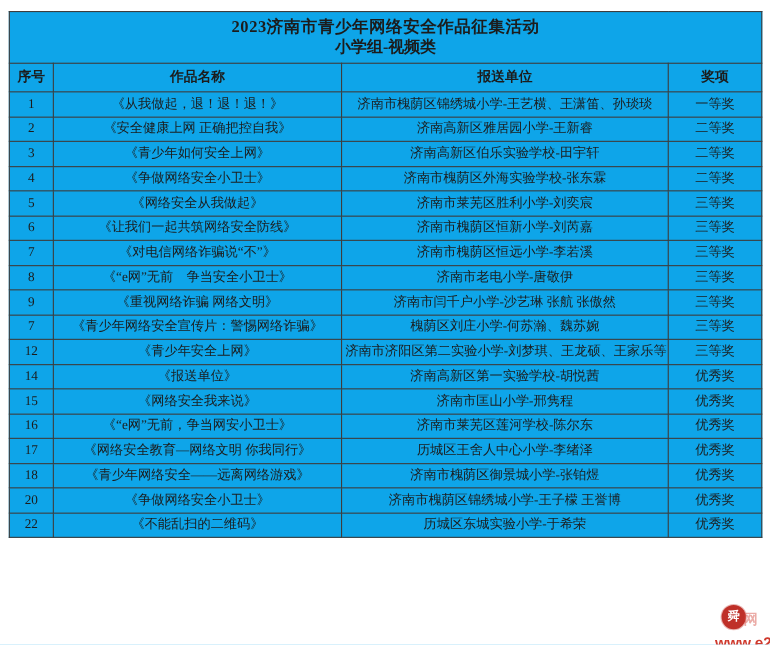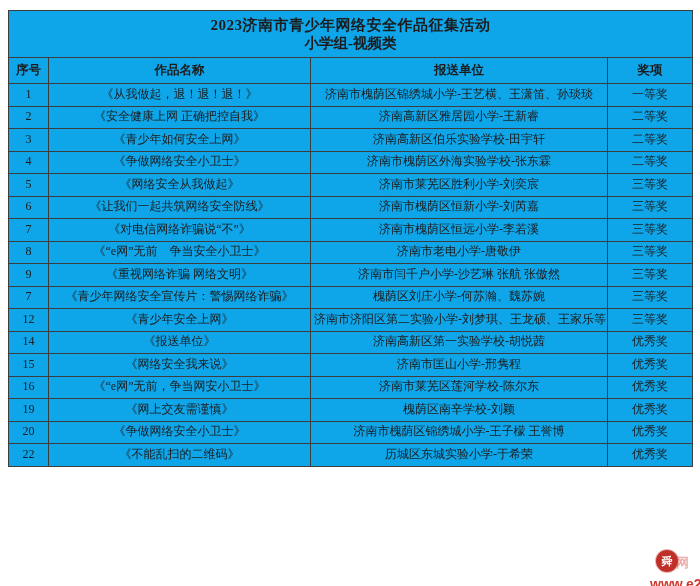--- a/index.html
+++ b/index.html
@@ -170,23 +170,29 @@
           <td>济南市匡山小学-邢隽程</td>
           <td>优秀奖</td>
         </tr>
         <tr>
           <td>16</td>
           <td>《“e网”无前，争当网安小卫士》</td>
           <td>济南市莱芜区莲河学校-陈尔东</td>
           <td>优秀奖</td>
         </tr>
         <tr>
-          <td>19</td>
-          <td>《网上交友需谨慎》</td>
-          <td>槐荫区南辛学校-刘颖</td>
+          <td>17</td>
+          <td>《网络安全教育—网络文明 你我同行》</td>
+          <td>历城区王舍人中心小学-李绪泽</td>
+          <td>优秀奖</td>
+        </tr>
+        <tr>
+          <td>18</td>
+          <td>《青少年网络安全——远离网络游戏》</td>
+          <td>济南市槐荫区御景城小学-张铂煜</td>
           <td>优秀奖</td>
         </tr>
         <tr>
           <td>20</td>
           <td>《争做网络安全小卫士》</td>
           <td>济南市槐荫区锦绣城小学-王子檬 王誉博</td>
           <td>优秀奖</td>
         </tr>
         <tr>
           <td>22</td>

